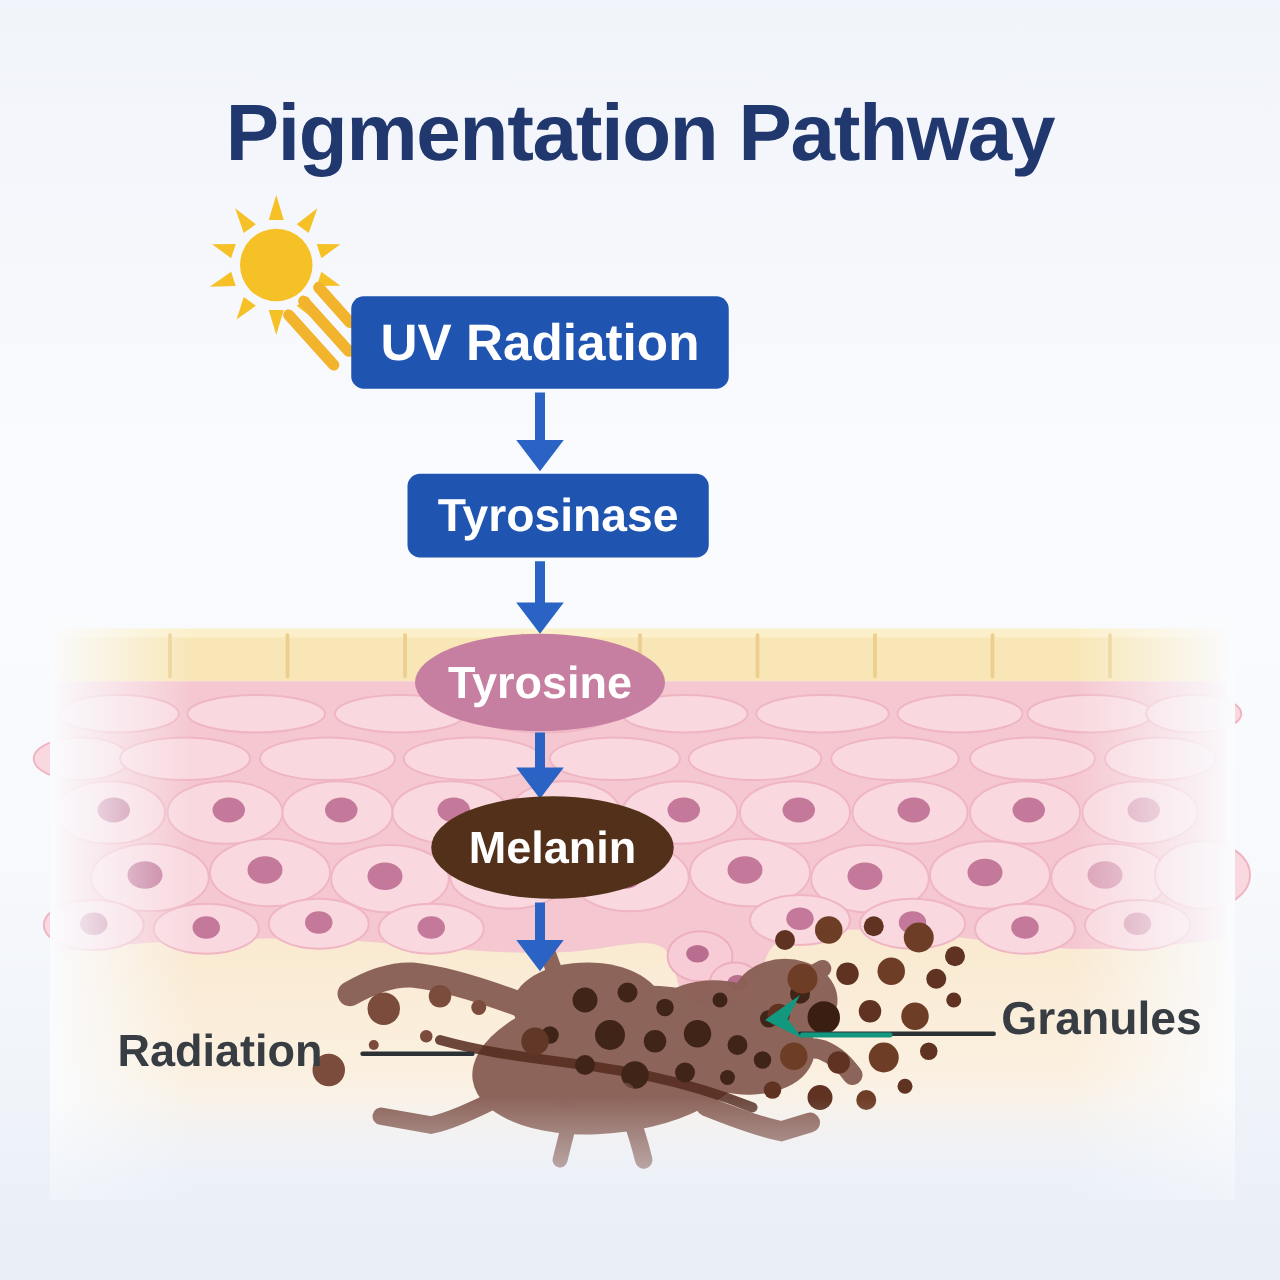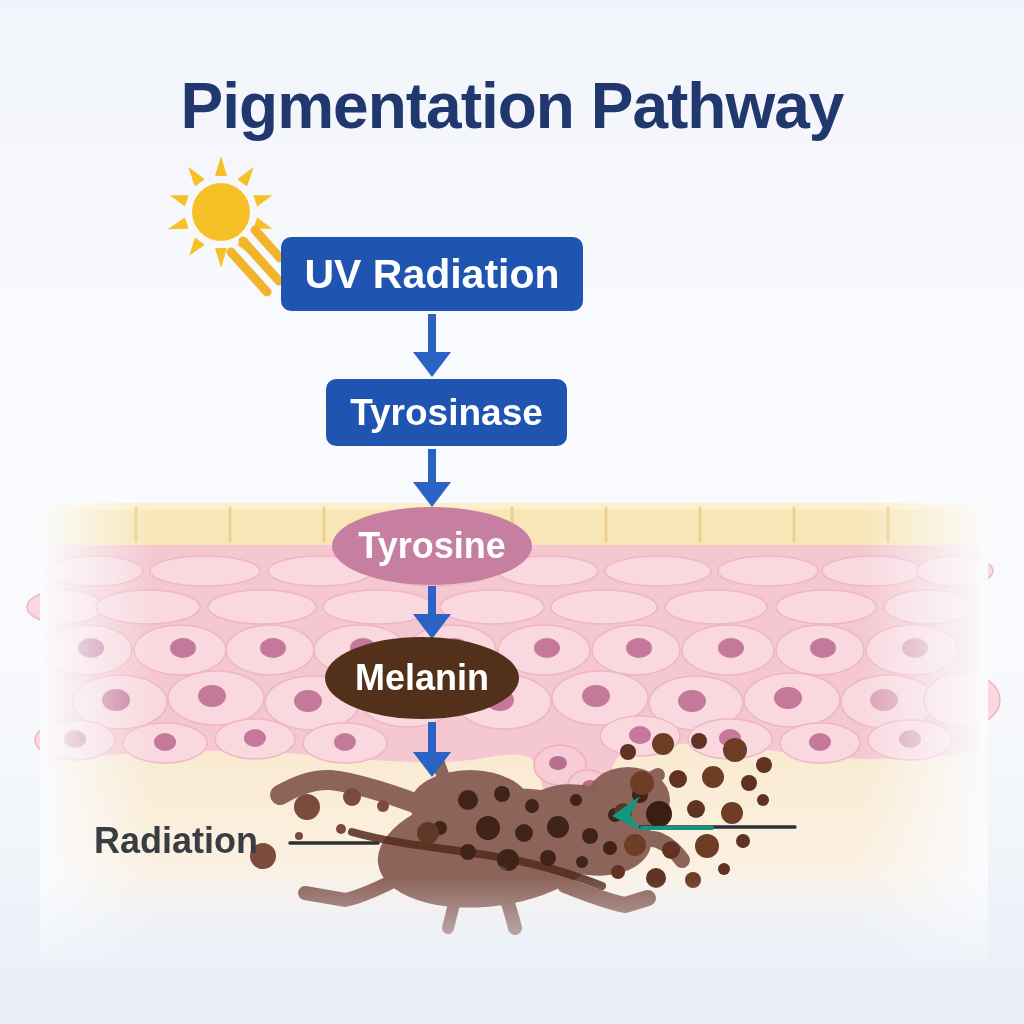--- a/index.html
+++ b/index.html
@@ -15,21 +15,21 @@
   }
   .node{
     position:absolute;display:flex;align-items:center;justify-content:center;
     color:#ffffff;font-weight:700;text-align:center;
   }
   .node.rect{background:var(--box_blue,#1f55b0);border-radius:10px;}
   .node.pill{border-radius:50%;}
   #node-uv{left:281px;top:237px;width:302px;height:74px;font-size:41px;}
   #node-tyrosinase{left:326px;top:379px;width:241px;height:67px;font-size:37px;}
   #node-tyrosine{left:332px;top:507px;width:200px;height:78px;font-size:36px;background:var(--tyrosine_pink,#c67fa0);}
-  #node-melanin{left:325px;top:637px;width:194px;height:82px;font-size:36px;background:var(--melanin_brown,#53301a);}
+  #node-melanin{left:345px;top:637px;width:194px;height:82px;font-size:36px;background:var(--melanin_brown,#53301a);}
   .anno{position:absolute;font-weight:700;color:var(--label_gray,#383d44);}
   #melanocyte-label{left:94px;top:820px;font-size:36px;}
   #pigment-label{left:801px;top:795px;font-size:37px;line-height:39px;}
   #pigment-label span{display:block;}
   
   .f-sun{fill:var(--sun_yellow,#f6c127);}
   .s-beam{stroke:var(--beam_yellow,#f2b42d);stroke-width:9;stroke-linecap:round;}
   .f-arrow{fill:var(--arrow_blue,#2a63c4);}
   .f-cream{fill:var(--skin_cream_band,#f8e6b6);}
   .s-brick{stroke:#eccf8e;stroke-width:3;stroke-linecap:round;}
@@ -337,15 +337,16 @@
   </div>
   <div class="node pill" id="node-tyrosine">
     <span>Tyrosine</span>
   </div>
   <div class="node pill" id="node-melanin">
     <span>Melanin</span>
   </div>
 
   <div class="anno" id="melanocyte-label">Radiation</div>
   <div class="anno" id="pigment-label">
+    <span>Granules</span>
   </div>
 
 </div>
 
 </body></html>

